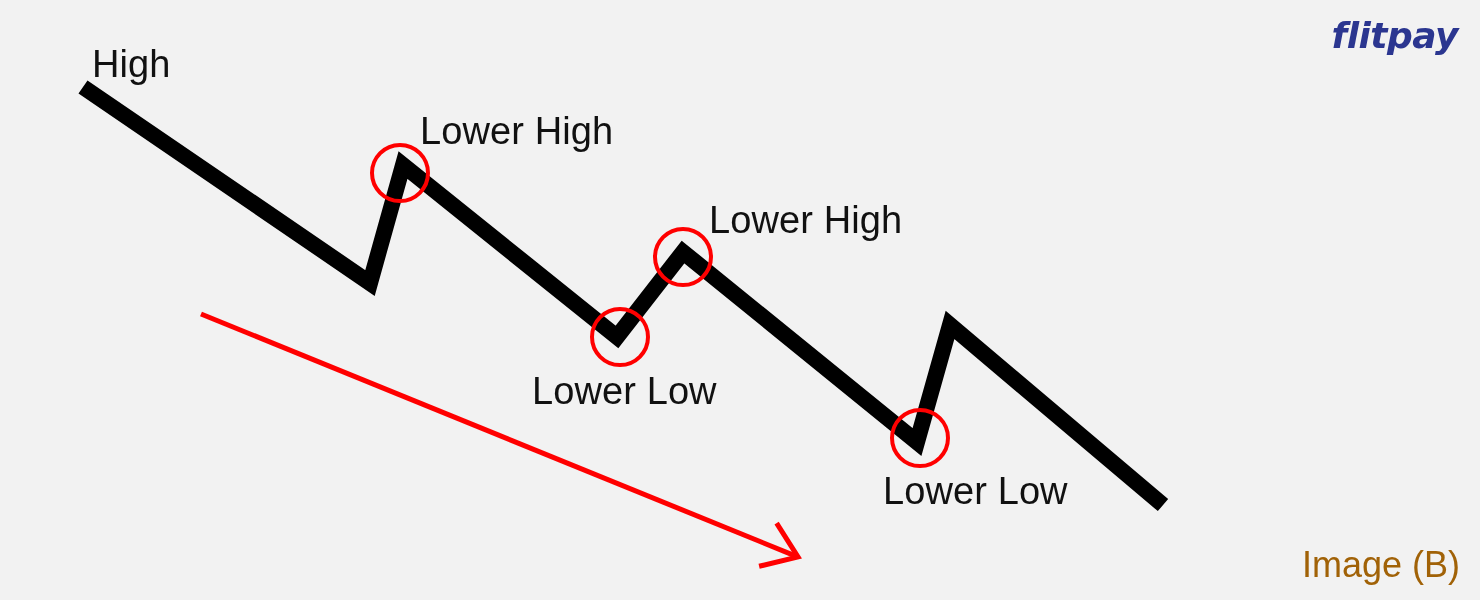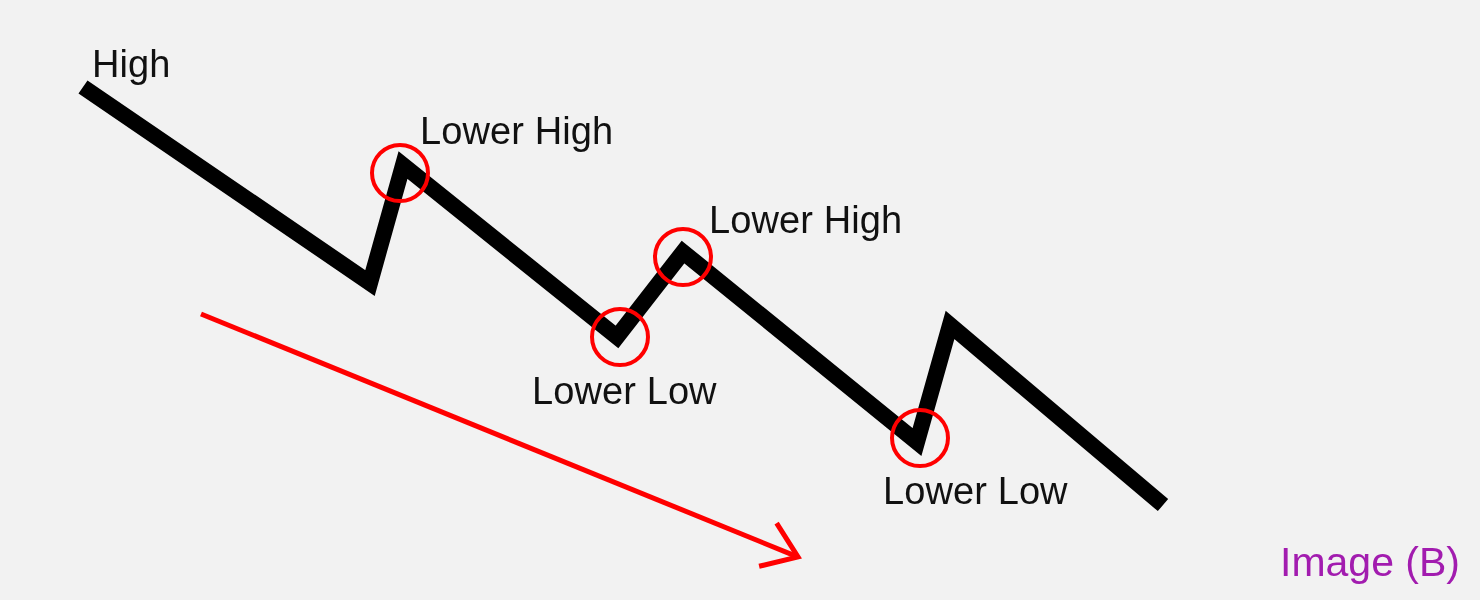--- a/index.html
+++ b/index.html
@@ -36,22 +36,22 @@
   }
   #label-high          { left: 92px;  top: 45px;  }
   #label-lower-high-1  { left: 420px; top: 112px; }
   #label-lower-high-2  { left: 709px; top: 201px; }
   #label-lower-low-1   { left: 532px; top: 372px; }
   #label-lower-low-2   { left: 883px; top: 472px; }
   #image-caption {
     position: absolute;
     right: 20px;
     bottom: 14px;
-    font-size: 41px;
-    color: #a21caf;
+    font-size: 36px;
+    color: #a16207;
   }
   #brand-logo {
     position: absolute;
     right: 22px;
     top: 18px;
     font-family: "DejaVu Sans", sans-serif;
     font-size: 36px;
     font-weight: bold;
     font-style: italic;
     color: #2b3690;
@@ -86,16 +86,17 @@
   <div class="label" id="label-high">High</div>
 
   <div class="label" id="label-lower-high-1">Lower High</div>
 
   <div class="label" id="label-lower-low-1">Lower Low</div>
 
   <div class="label" id="label-lower-high-2">Lower High</div>
 
   <div class="label" id="label-lower-low-2">Lower Low</div>
 
+  <div id="brand-logo" style="color: rgb(43, 54, 144);">flitpay</div>
 
   <div id="image-caption">Image (B)</div>
 
 </div>
 
 </body></html>

